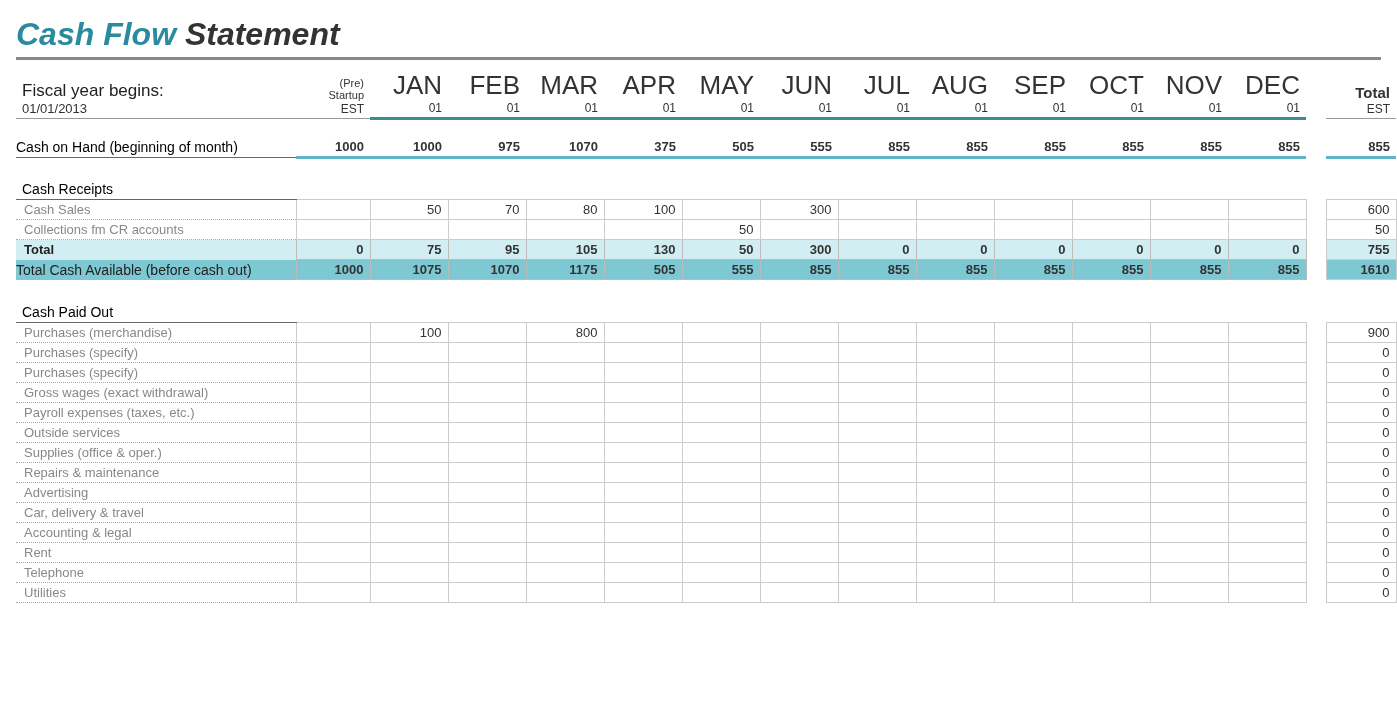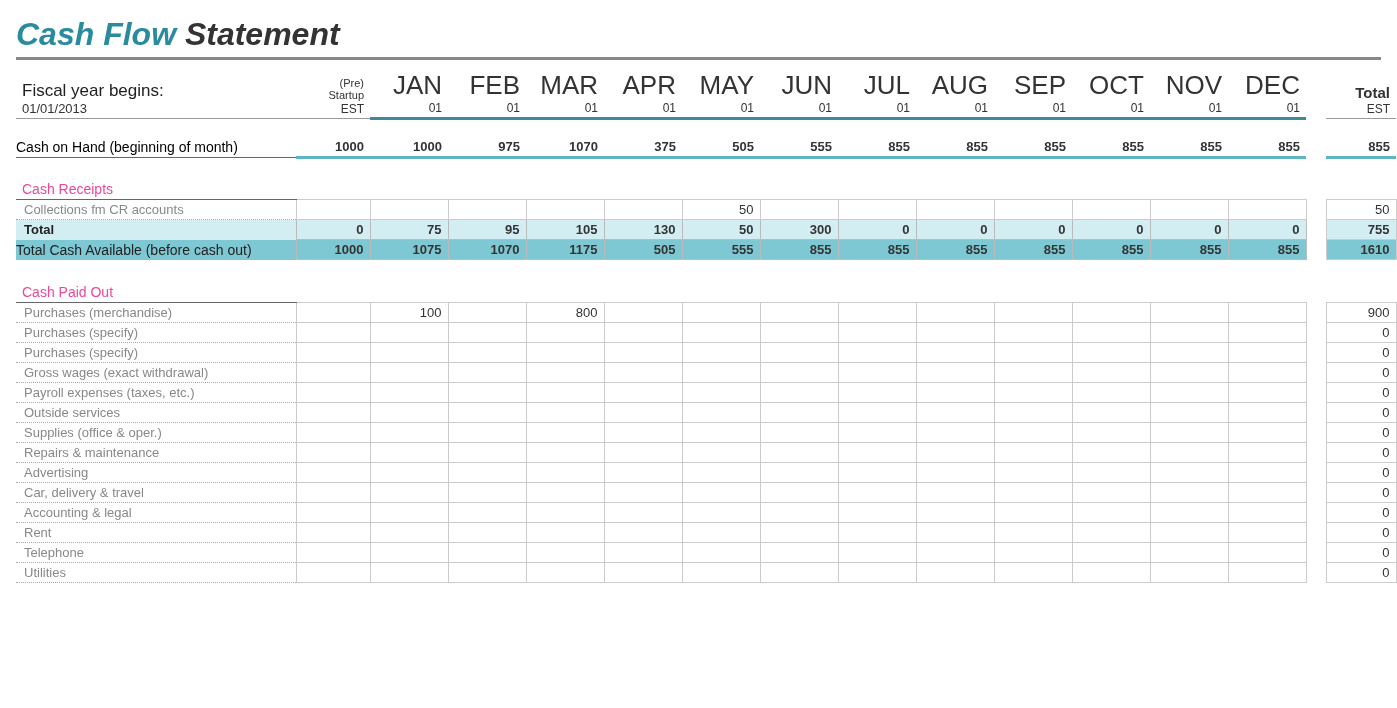--- a/index.html
+++ b/index.html
@@ -49,21 +49,21 @@
     text-align: right;
     padding-top: 0;
     margin-top: 28px;
   }
   tr.sub .fy-date { font-size: 13px; text-align: left; }
   tr.sub th.teal-b { border-bottom: 3px solid #3d8a98; }
   tr.sub th.plain-b { border-bottom: 1px solid #999; }
   
   tr.sp td { height: 18px; border: none !important; }
   
-  td.sec { font-size: 14px; color:#ec4899; border-bottom: 1px solid #666; padding-top: 6px; }
+  td.sec { font-size: 14px; color:#000000; border-bottom: 1px solid #666; padding-top: 6px; }
   
   td.lbl { color: #888; border-bottom: 1px dotted #aaa; padding-left: 8px; white-space: nowrap; overflow: hidden; }
   td.lbl-b { color: #000000; border-bottom: 1px solid #666; padding-left: 0; font-size:14px; }
   td.lbl-tot { font-weight: bold; color:#222; padding-left: 8px; }
   td.lbl-tca { color:#222; padding-left: 0; white-space: nowrap; overflow: hidden; font-size:14px;margin-top:24px; }
   
   td.num { text-align: right; border: 1px solid #ccc; }
   td.num-b { text-align: right; font-weight: bold; }
   td.num-u { text-align: right; border-bottom: 3px solid #5fb5c6; font-weight: bold; }
   
@@ -207,20 +207,38 @@
         <td></td>
         <td></td>
         <td></td>
         <td></td>
         <td></td>
         <td></td>
         <td class="gap"></td>
         <td></td>
       </tr>
       <tr>
+        <td class="lbl">Cash Sales</td>
+        <td class="num"></td>
+        <td class="num">50</td>
+        <td class="num">70</td>
+        <td class="num">80</td>
+        <td class="num">100</td>
+        <td class="num"></td>
+        <td class="num">300</td>
+        <td class="num"></td>
+        <td class="num"></td>
+        <td class="num"></td>
+        <td class="num"></td>
+        <td class="num"></td>
+        <td class="num"></td>
+        <td class="gap"></td>
+        <td class="tot">600</td>
+      </tr>
+      <tr>
         <td class="lbl">Collections fm CR accounts</td>
         <td class="num"></td>
         <td class="num"></td>
         <td class="num"></td>
         <td class="num"></td>
         <td class="num"></td>
         <td class="num">50</td>
         <td class="num"></td>
         <td class="num"></td>
         <td class="num"></td>

